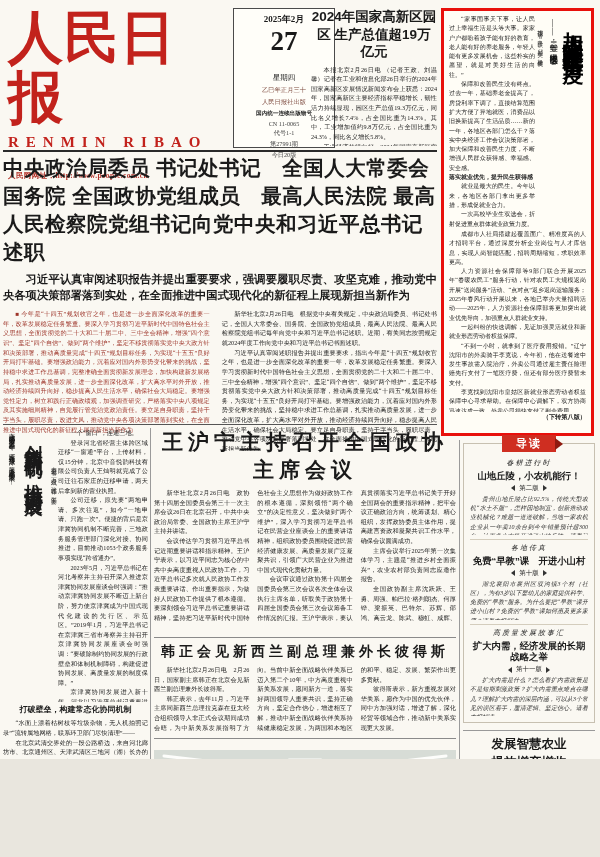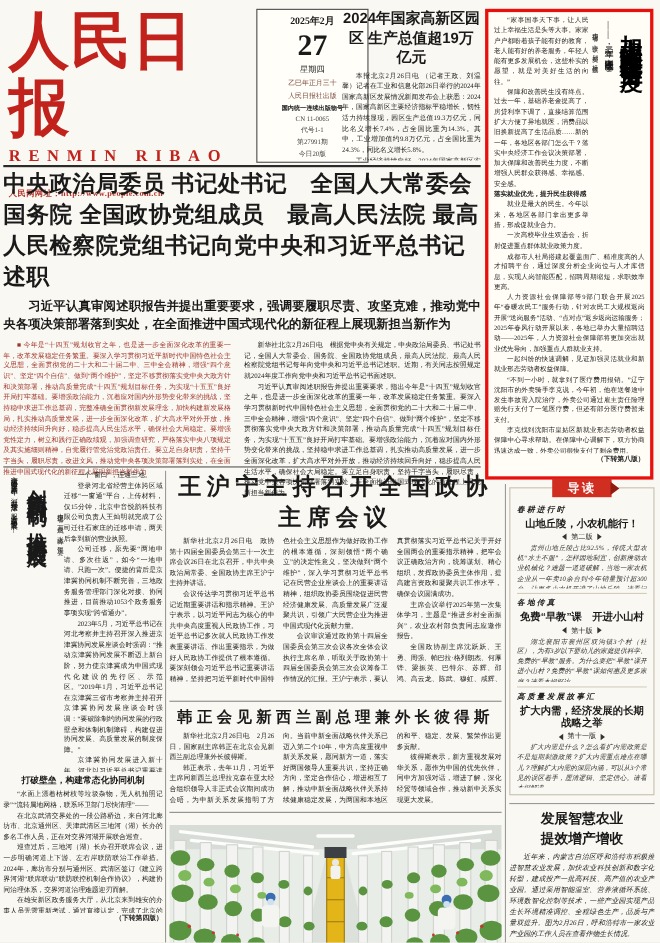--- a/index.html
+++ b/index.html
@@ -1,28 +1,28 @@
 <!DOCTYPE html>
 <html><head>
 <meta charset="utf-8">
 <style>
   html,body{margin:0;padding:0;background:#e9e6de;}
-  .page{position:relative;width:600px;height:857px;background:#faf8f2;overflow:hidden;
+  .page{position:relative;width:600px;height:759px;background:#faf8f2;overflow:hidden;
         font-family:"Liberation Serif",serif;color:#1a1a1a;}
   
   #masthead{position:absolute;left:8px;top:10px;width:220px;}
   .mh-title{font-size:55px;line-height:1.05;font-weight:bold;color:#c2221c;
             font-family:"Liberation Serif",serif;letter-spacing:1px;transform:scaleY(1.04);}
   .mh-pinyin{margin-top:8px;font-size:15px;font-weight:bold;letter-spacing:7px;color:#c2221c;}
   .mh-web{margin-top:20px;font-size:7.5px;color:#b5352c;letter-spacing:.4px;font-weight:bold;}
   #datebox{position:absolute;left:233px;top:8px;width:70px;height:130px;border:1.5px solid #4a4a4a;
            background:#fffef9;padding:4px 15px;text-align:center;}
   .db-ym{font-size:9px;font-weight:bold;}
   .db-day{font-size:27px;font-weight:bold;line-height:1.15;}
-  .db-week{font-size:7.5px;margin-top:1px;}
+  .db-week{font-size:7.5px;margin-top:16px;}
   .db-dim{font-size:6.3px;color:#7d4a3e;margin-top:3px;}
   .db-issn{font-size:5.6px;font-weight:bold;margin-top:3px;}
   .db-s{font-size:6.2px;margin-top:2px;color:#444;}
   #top-article{position:absolute;left:311px;top:8px;width:126px;height:138px;overflow:hidden;}
   .ta-head{font-family:"Liberation Sans",sans-serif;font-size:13.5px;font-weight:900;
            line-height:1.3;text-align:center;margin-bottom:4px;}
   
   .bt p{margin:0;text-indent:2em;text-align:justify;font-size:6.2px;line-height:1.55;color:#222;}
   .rule{position:absolute;background:#2a2a2a;}
   
@@ -76,21 +76,21 @@
   
   #right-col{position:absolute;left:463px;top:443px;width:132px;}
   #daodu{border:1px solid #c7c0b1;padding:11px 6px 2px;position:relative;}
   .dd-label{position:absolute;top:-9px;left:50%;transform:translateX(-50%);background:#cf2e21;
             color:#fff;font-family:"Liberation Sans",sans-serif;font-size:11px;font-weight:bold;
             padding:1px 14px;letter-spacing:2px;}
   .dd-label::after{content:"";position:absolute;right:-7px;top:3px;border-left:8px solid #8f1a10;
             border-top:6px solid transparent;border-bottom:6px solid transparent;}
   .dd-item{padding:3px 0 4px;}
   .dd-item + .dd-item{border-top:1px solid #d4cdbd;}
-  .dd-kick{font-size:7px;font-style:italic;text-align:left;color:#222;letter-spacing:2px;font-weight:bold;}
+  .dd-kick{font-size:7px;font-style:italic;text-align:center;color:#222;letter-spacing:2px;}
   .dd-title{font-family:"Liberation Sans",sans-serif;font-size:9.4px;font-weight:900;
             text-align:center;margin:2px 0;line-height:1.25;}
   .dd-page{text-align:center;font-size:6.5px;margin:1px 0 2px;color:#222;}
   .tri{display:inline-block;width:0;height:0;vertical-align:middle;margin:0 4px;}
   .tri-l{border-right:4px solid #333;border-top:3px solid transparent;border-bottom:3px solid transparent;}
   .tri-r{border-left:4px solid #333;border-top:3px solid transparent;border-bottom:3px solid transparent;}
   .dd-text{font-size:6px;font-style:italic;line-height:1.55;text-align:justify;color:#333;
            max-height:40px;overflow:hidden;text-indent:2em;}
   #smart{margin-top:7px;border-top:1px solid #999;padding-top:5px;}
   .sm-head{font-family:"Liberation Sans",sans-serif;font-size:12.5px;font-weight:900;

